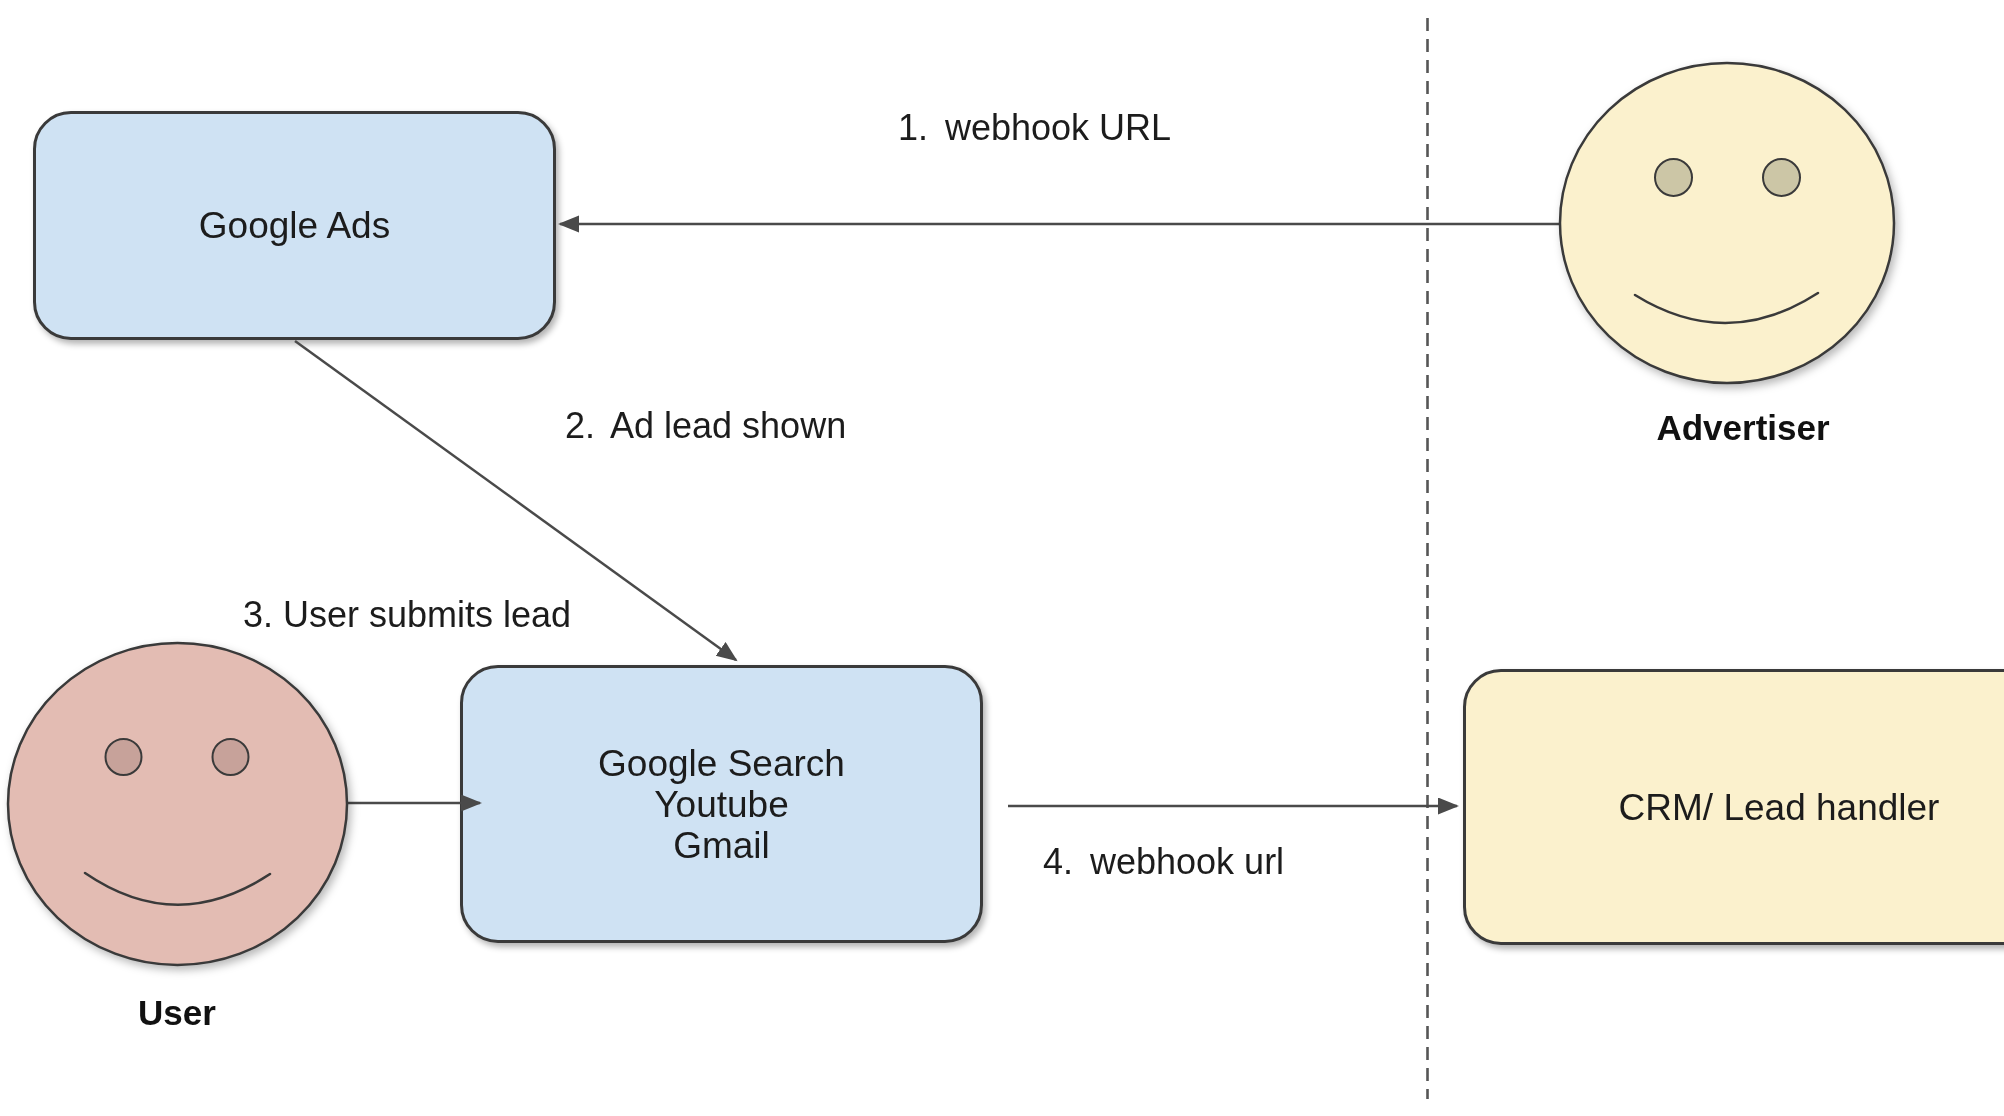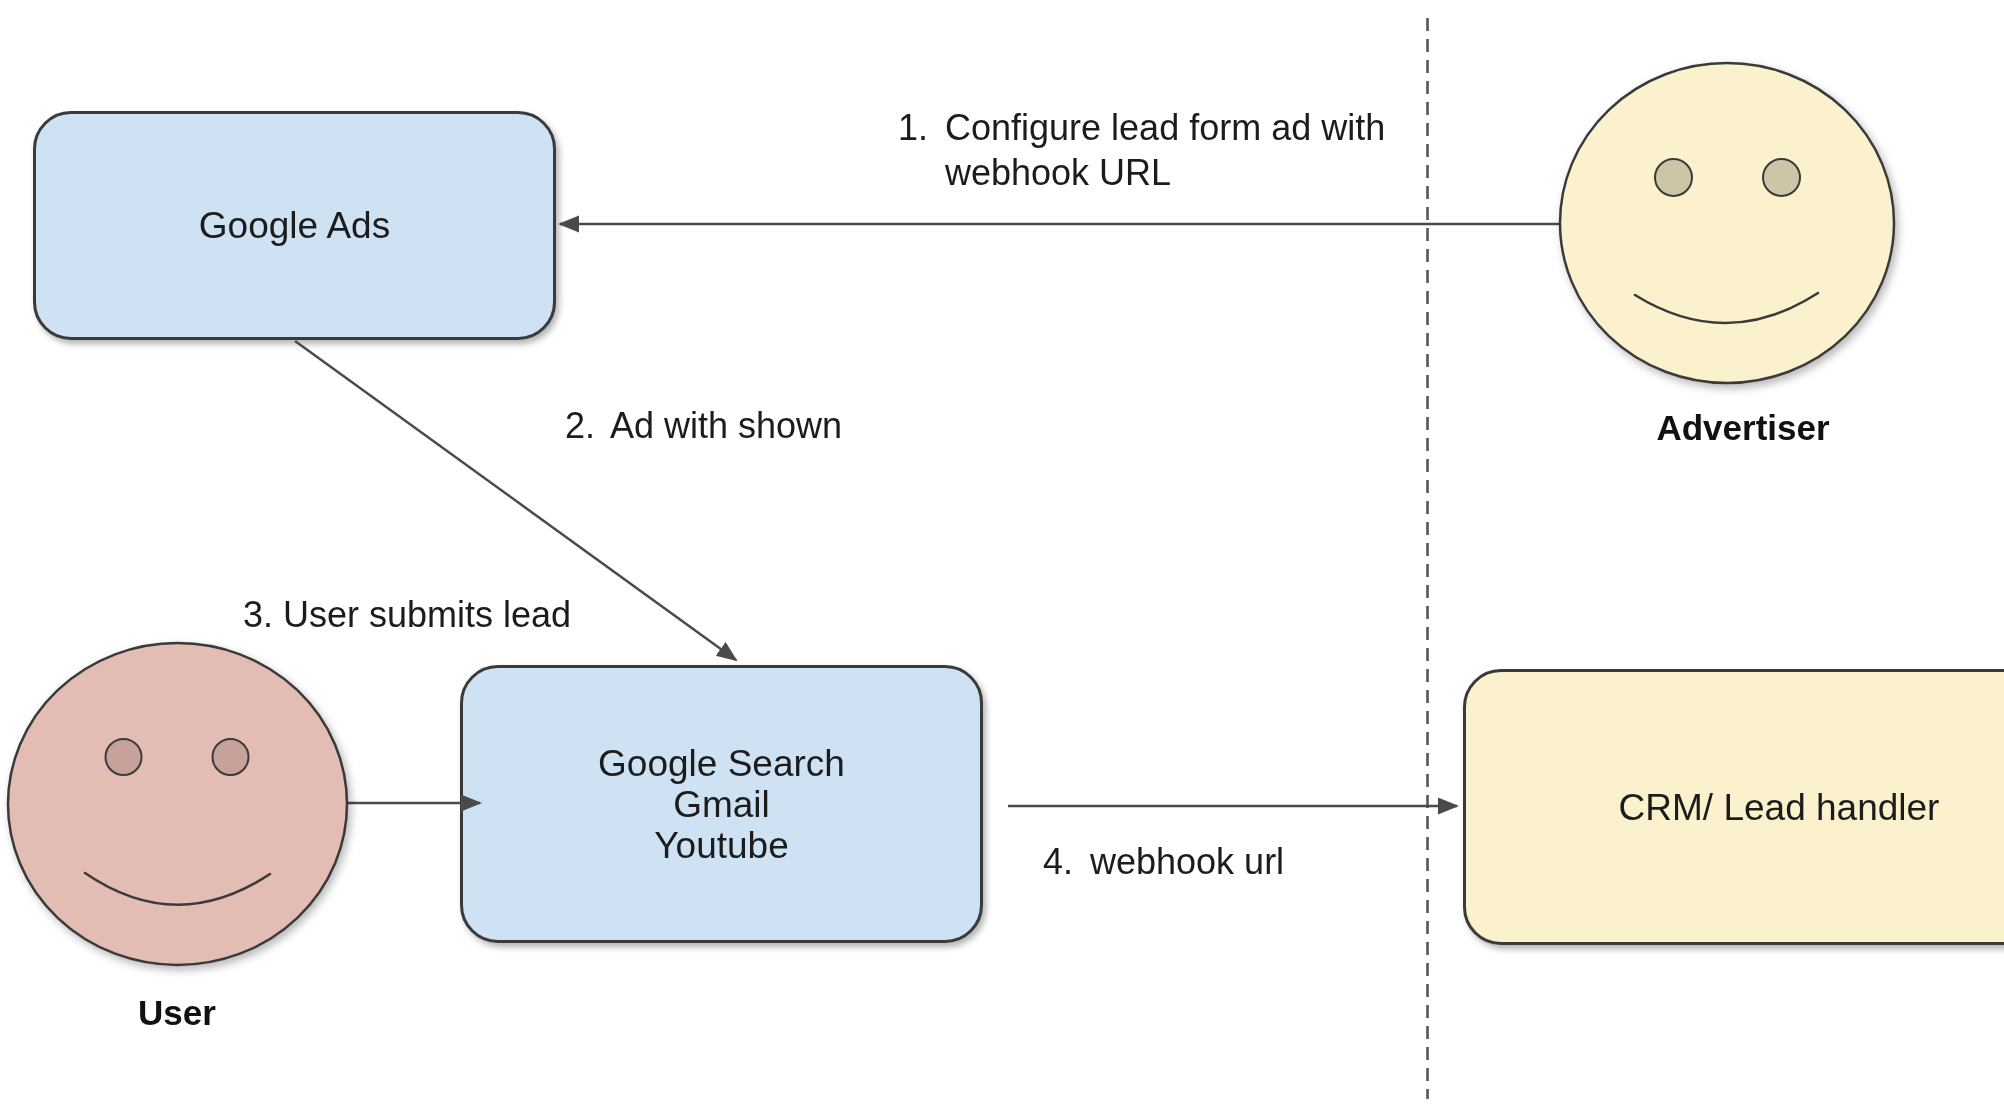--- a/index.html
+++ b/index.html
@@ -43,22 +43,22 @@
 
 <div class="canvas">
 
   <div class="node" id="node-google-ads">
     <span>Google Ads</span>
   </div>
 
   <div class="node" id="node-surfaces">
     <div>
       <div>Google Search</div>
+      <div>Youtube</div>
       <div>Gmail</div>
-      <div>Youtube</div>
     </div>
   </div>
 
   <div class="node" id="node-crm">
     <span>CRM/ Lead handler</span>
   </div>
 
   <svg class="svg-layer" width="2004" height="1116" viewBox="0 0 2004 1116" xmlns="http://www.w3.org/2000/svg">
     <defs>
       <marker id="ah" markerUnits="userSpaceOnUse" markerWidth="24" markerHeight="20" refX="19" refY="8.5" orient="auto">
@@ -87,28 +87,27 @@
       <ellipse cx="177.5" cy="804" rx="169.5" ry="161" stroke="#3a3a3a" stroke-width="2.5" fill="#e3bcb3"></ellipse>
       <circle cx="123.5" cy="757" r="18" stroke="#3a3a3a" stroke-width="2" fill="#c7a29a"></circle>
       <circle cx="230.5" cy="757" r="18" stroke="#3a3a3a" stroke-width="2" fill="#c7a29a"></circle>
       <path d="M85,873 Q177,936 270,874" fill="none" stroke="#3a3a3a" stroke-width="2.5" stroke-linecap="round"></path>
     </g>
   </svg>
 
   <div class="step" id="step1">
     <span class="num">1.</span>
     <span>
-      <div>Configure lead form ad with</div>
       <div>webhook URL</div>
     </span>
   </div>
 
   <div class="step" id="step2">
     <span class="num">2.</span>
-    <span>Ad with shown</span>
+    <span>Ad lead shown</span>
   </div>
 
   <div class="step" id="step3">
     <span class="num">3.</span>
     <span>User submits lead</span>
   </div>
 
   <div class="step" id="step4">
     <span class="num">4.</span>
     <span>

